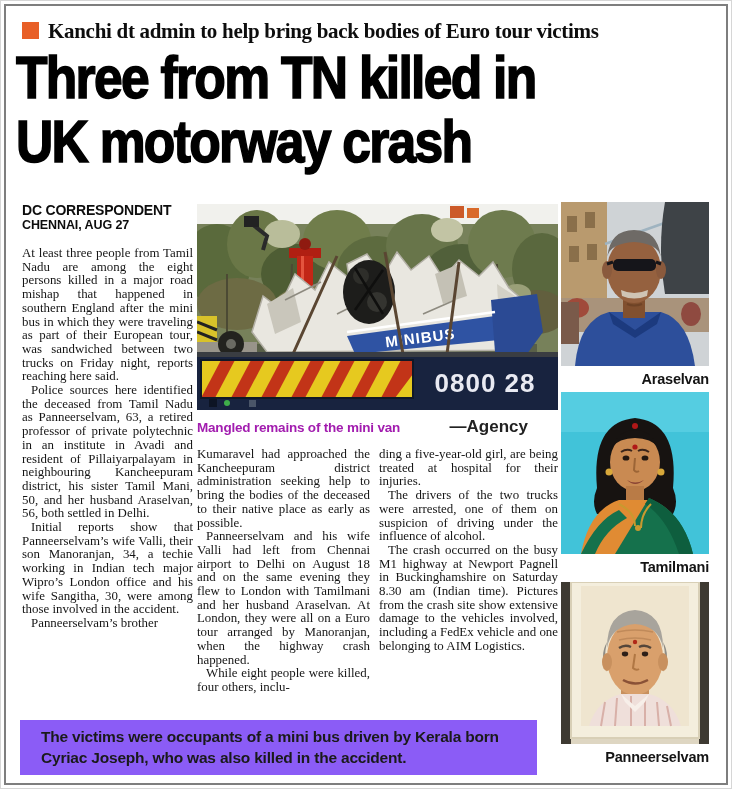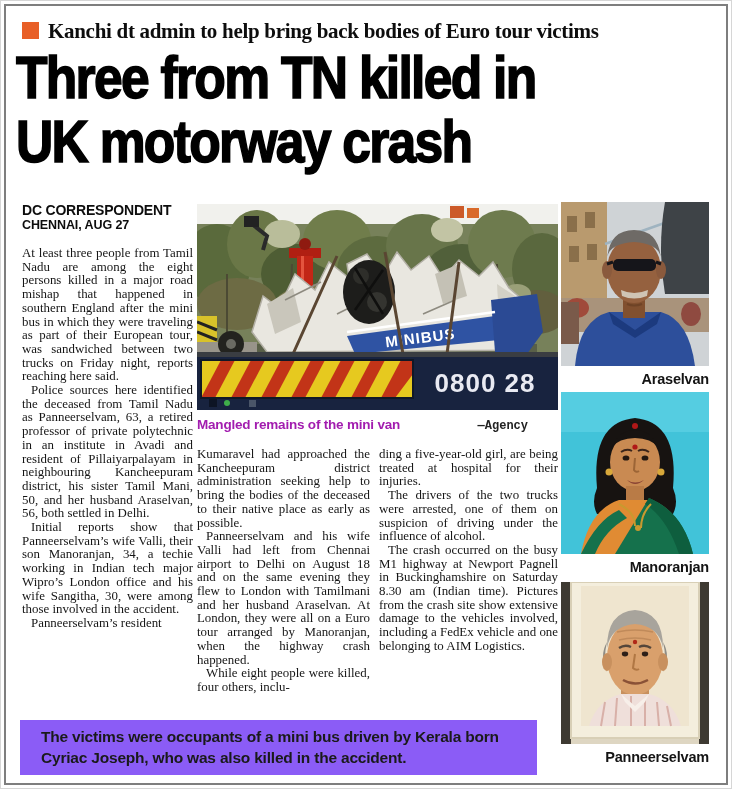--- a/index.html
+++ b/index.html
@@ -32,21 +32,21 @@
   .col p.first,.col p.cont{text-indent:0;}
   #col1{left:22px;top:202px;width:171px;}
   #col2{left:197px;top:448px;width:173px;}
   #col3{left:379px;top:448px;width:179px;}
 
   
   .photo-wrap{position:absolute;left:197px;top:204px;width:361px;}
   .photo-wrap svg{display:block;}
   .caption-row{display:flex;justify-content:space-between;align-items:baseline;margin-top:7px;padding-right:30px;}
   .cap{font-family:"Liberation Sans",sans-serif;font-weight:700;font-size:13.5px;color:#a21caf;letter-spacing:-0.2px;}
-  .credit{font-family:Liberation Mono, monospace;font-weight:700;font-size:12px;color:#222;}
+  .credit{font-family:Liberation Sans, sans-serif;font-weight:700;font-size:17px;color:#222;}
 
   
   .rail{position:absolute;left:561px;top:202px;width:150px;}
   .fig{position:absolute;left:0;width:150px;}
   .fig svg{display:block;}
   .figlabel{font-family:"Liberation Sans",sans-serif;font-weight:700;font-size:14.5px;color:#141414;
             text-align:right;padding-right:2px;margin-top:5px;letter-spacing:-0.2px;}
   #fig1{top:0;}
   #fig2{top:190px;}
   #fig3{top:380px;}
@@ -73,21 +73,21 @@
     <div class="hl-line">Three from TN killed in</div>
     <div class="hl-line">UK motorway crash</div>
   </div>
 
   <div class="col" id="col1">
     <div class="byline">DC CORRESPONDENT</div>
     <div class="dateline">CHENNAI, AUG 27</div>
     <p class="first">At least three people from Tamil Nadu are among the eight persons killed in a major road mishap that happened in southern England after the mini bus in which they were traveling as part of their European tour, was sandwiched between two trucks on Friday night, reports reaching here said.</p>
     <p>Police sources here identified the deceased from Tamil Nadu as Panneerselvam, 63, a retired professor of private polytechnic in an institute in Avadi and resident of Pillaiyarpalayam in neighbouring Kancheepuram district, his sister Tamil Mani, 50, and her husband Araselvan, 56, both settled in Delhi.</p>
     <p>Initial reports show that Panneerselvam’s wife Valli, their son Manoranjan, 34, a techie working in Indian tech major Wipro’s London office and his wife Sangitha, 30, were among those involved in the accident.</p>
-    <p>Panneerselvam’s resident</p>
+    <p>Panneerselvam’s brother</p>
   </div>
 
   <div class="photo-wrap">
     <svg width="361" height="206" viewBox="0 0 361 206">
 
       <rect x="0" y="0" width="361" height="206" fill="#f1f1ed"></rect>
 
       <g>
         <rect x="0" y="20" width="361" height="132" fill="#77815a"></rect>
         <ellipse cx="20" cy="60" rx="34" ry="40" fill="#5a6a3c"></ellipse>
@@ -259,21 +259,21 @@
         <circle cx="100" cy="80" r="3.5" fill="#d8a83a"></circle>
         <rect x="65" y="94" width="18" height="16" fill="#b97b46"></rect>
 
         <path d="M20,162 Q28,118 58,108 L90,108 Q120,118 128,162 Z" fill="#e08b33"></path>
         <path d="M88,106 Q122,120 132,162 L54,162 Z" fill="#15714c"></path>
         <path d="M88,106 Q122,120 132,162 L118,162 Q106,126 84,112 Z" fill="#0e5e3e"></path>
         <path d="M20,162 Q36,128 58,118 L66,126 Q44,138 34,162 Z" fill="#15714c"></path>
         <path d="M58,112 Q74,120 74,134 M90,112 Q80,122 80,136" stroke="#c9992f" stroke-width="2" fill="none"></path>
         <circle cx="77" cy="136" r="3" fill="#c9992f"></circle>
       </svg>
-      <div class="figlabel">Manoranjan</div>
+      <div class="figlabel">Tamilmani</div>
     </div>
 
     <div class="fig" id="fig3">
       <svg width="148" height="162" viewBox="0 0 148 162">
         <rect width="148" height="162" fill="#ded6c2"></rect>
         <rect x="0" y="0" width="10" height="162" fill="#3e3a32"></rect>
         <rect x="138" y="0" width="10" height="162" fill="#3e3a32"></rect>
         <rect x="10" y="0" width="128" height="156" fill="#f4eedd" stroke="#d8cfb6" stroke-width="2"></rect>
         <rect x="20" y="4" width="108" height="140" fill="#efe5cf"></rect>
 

